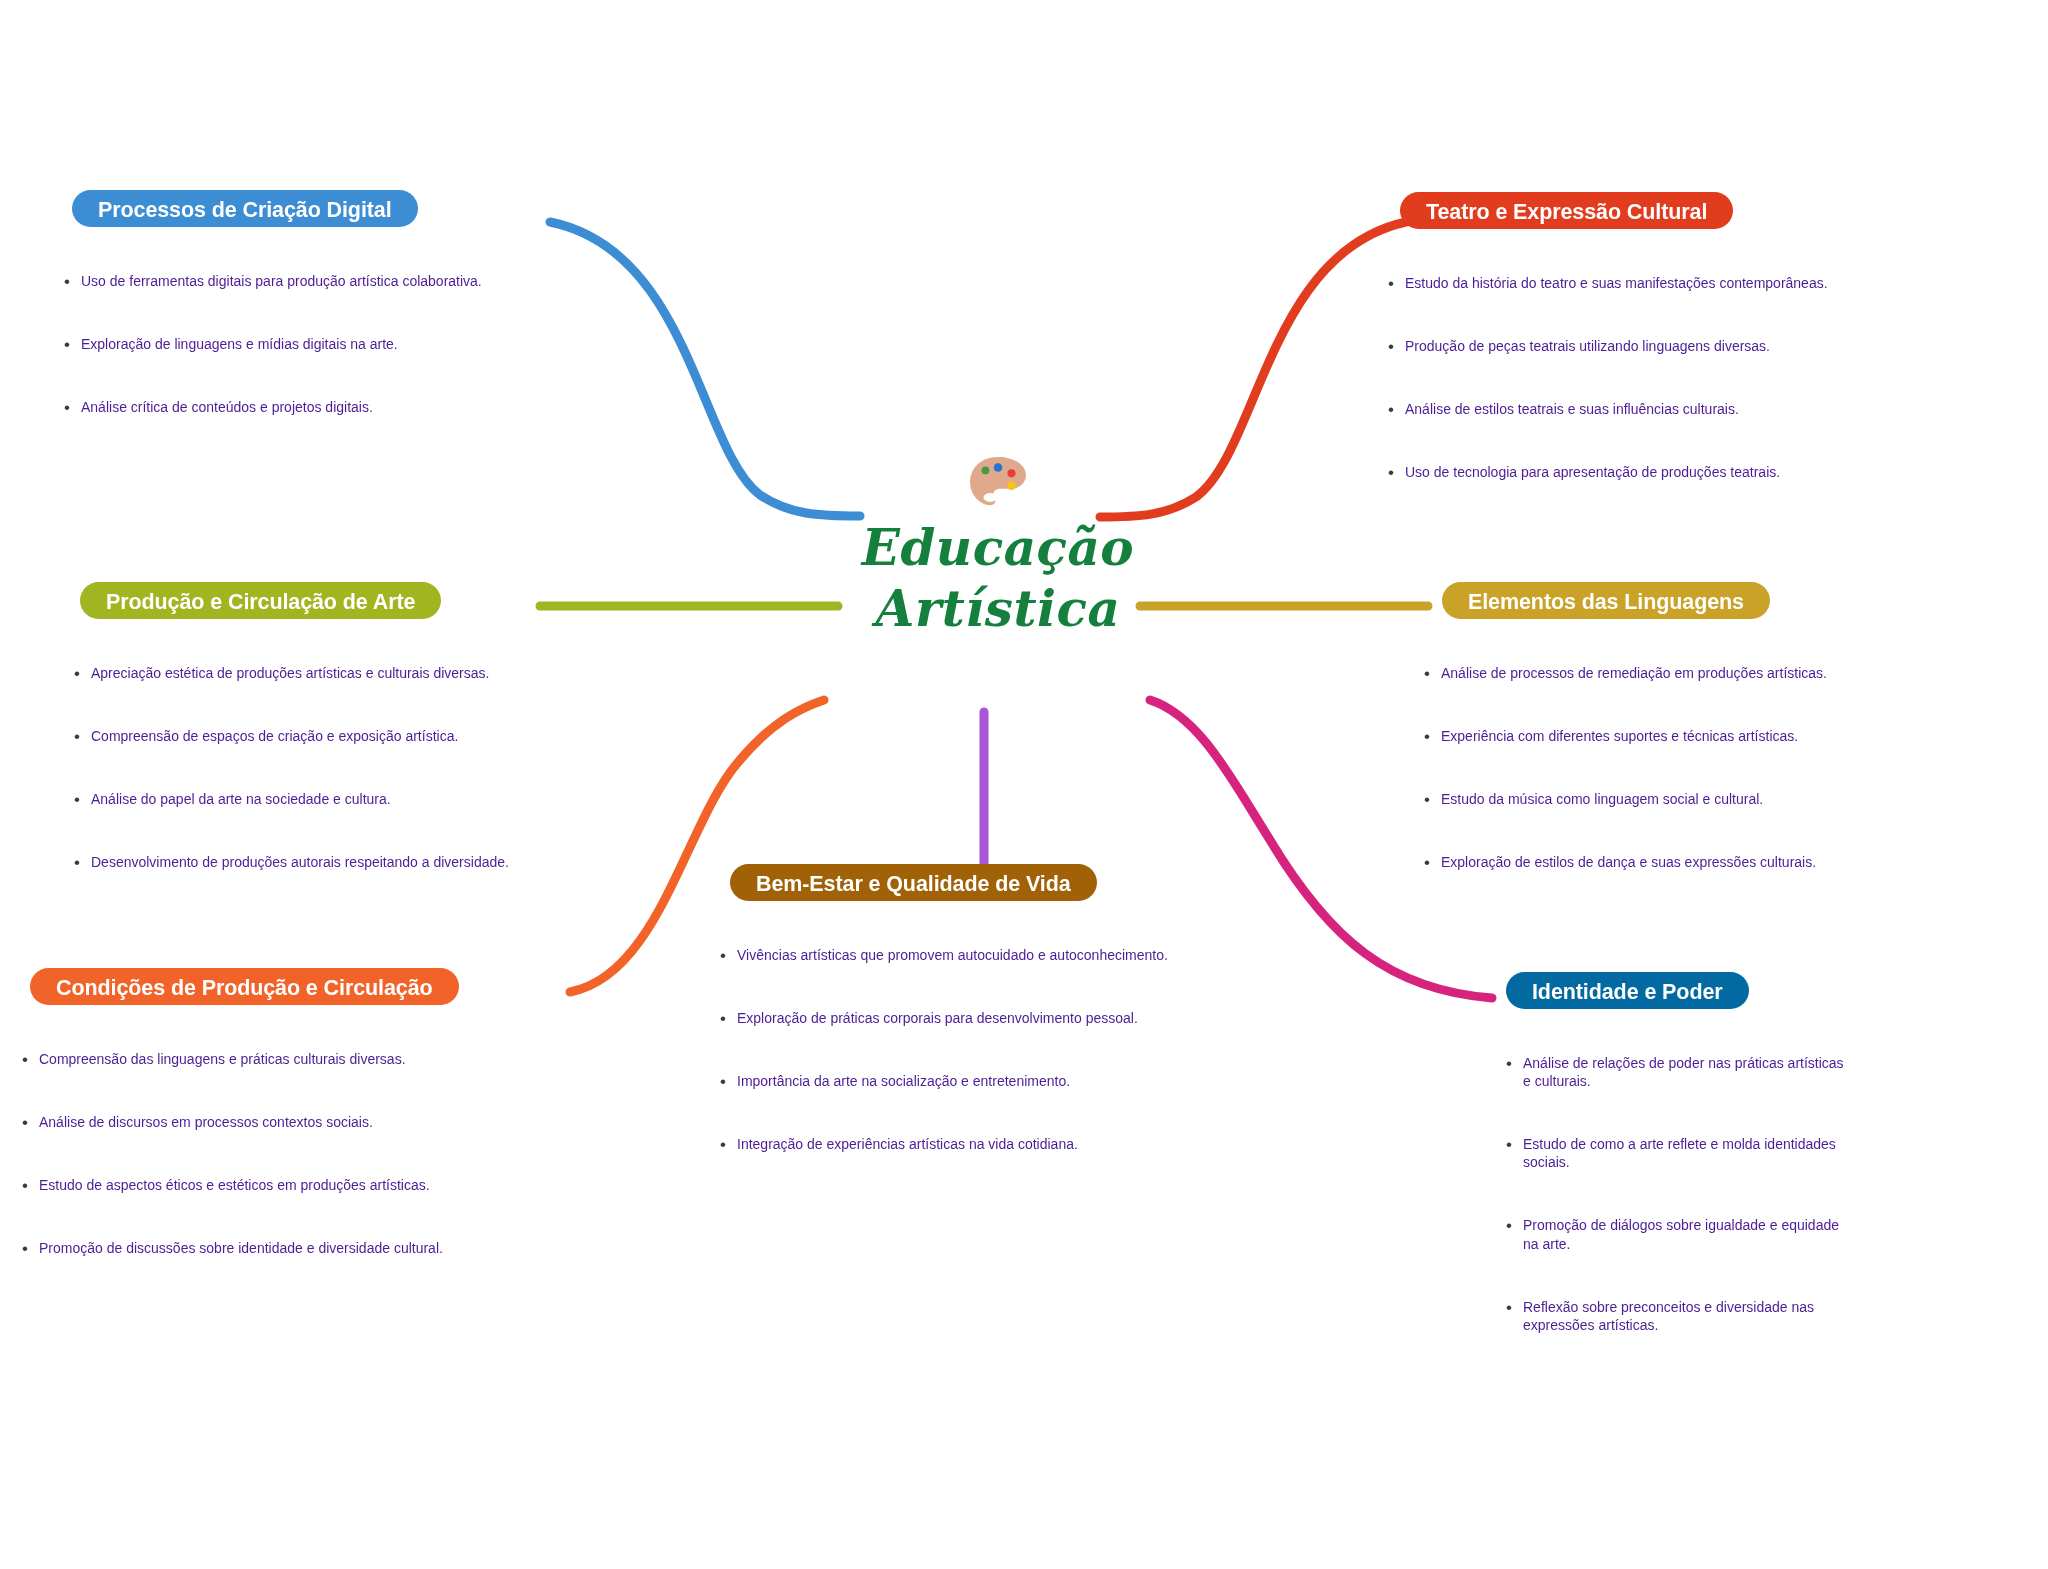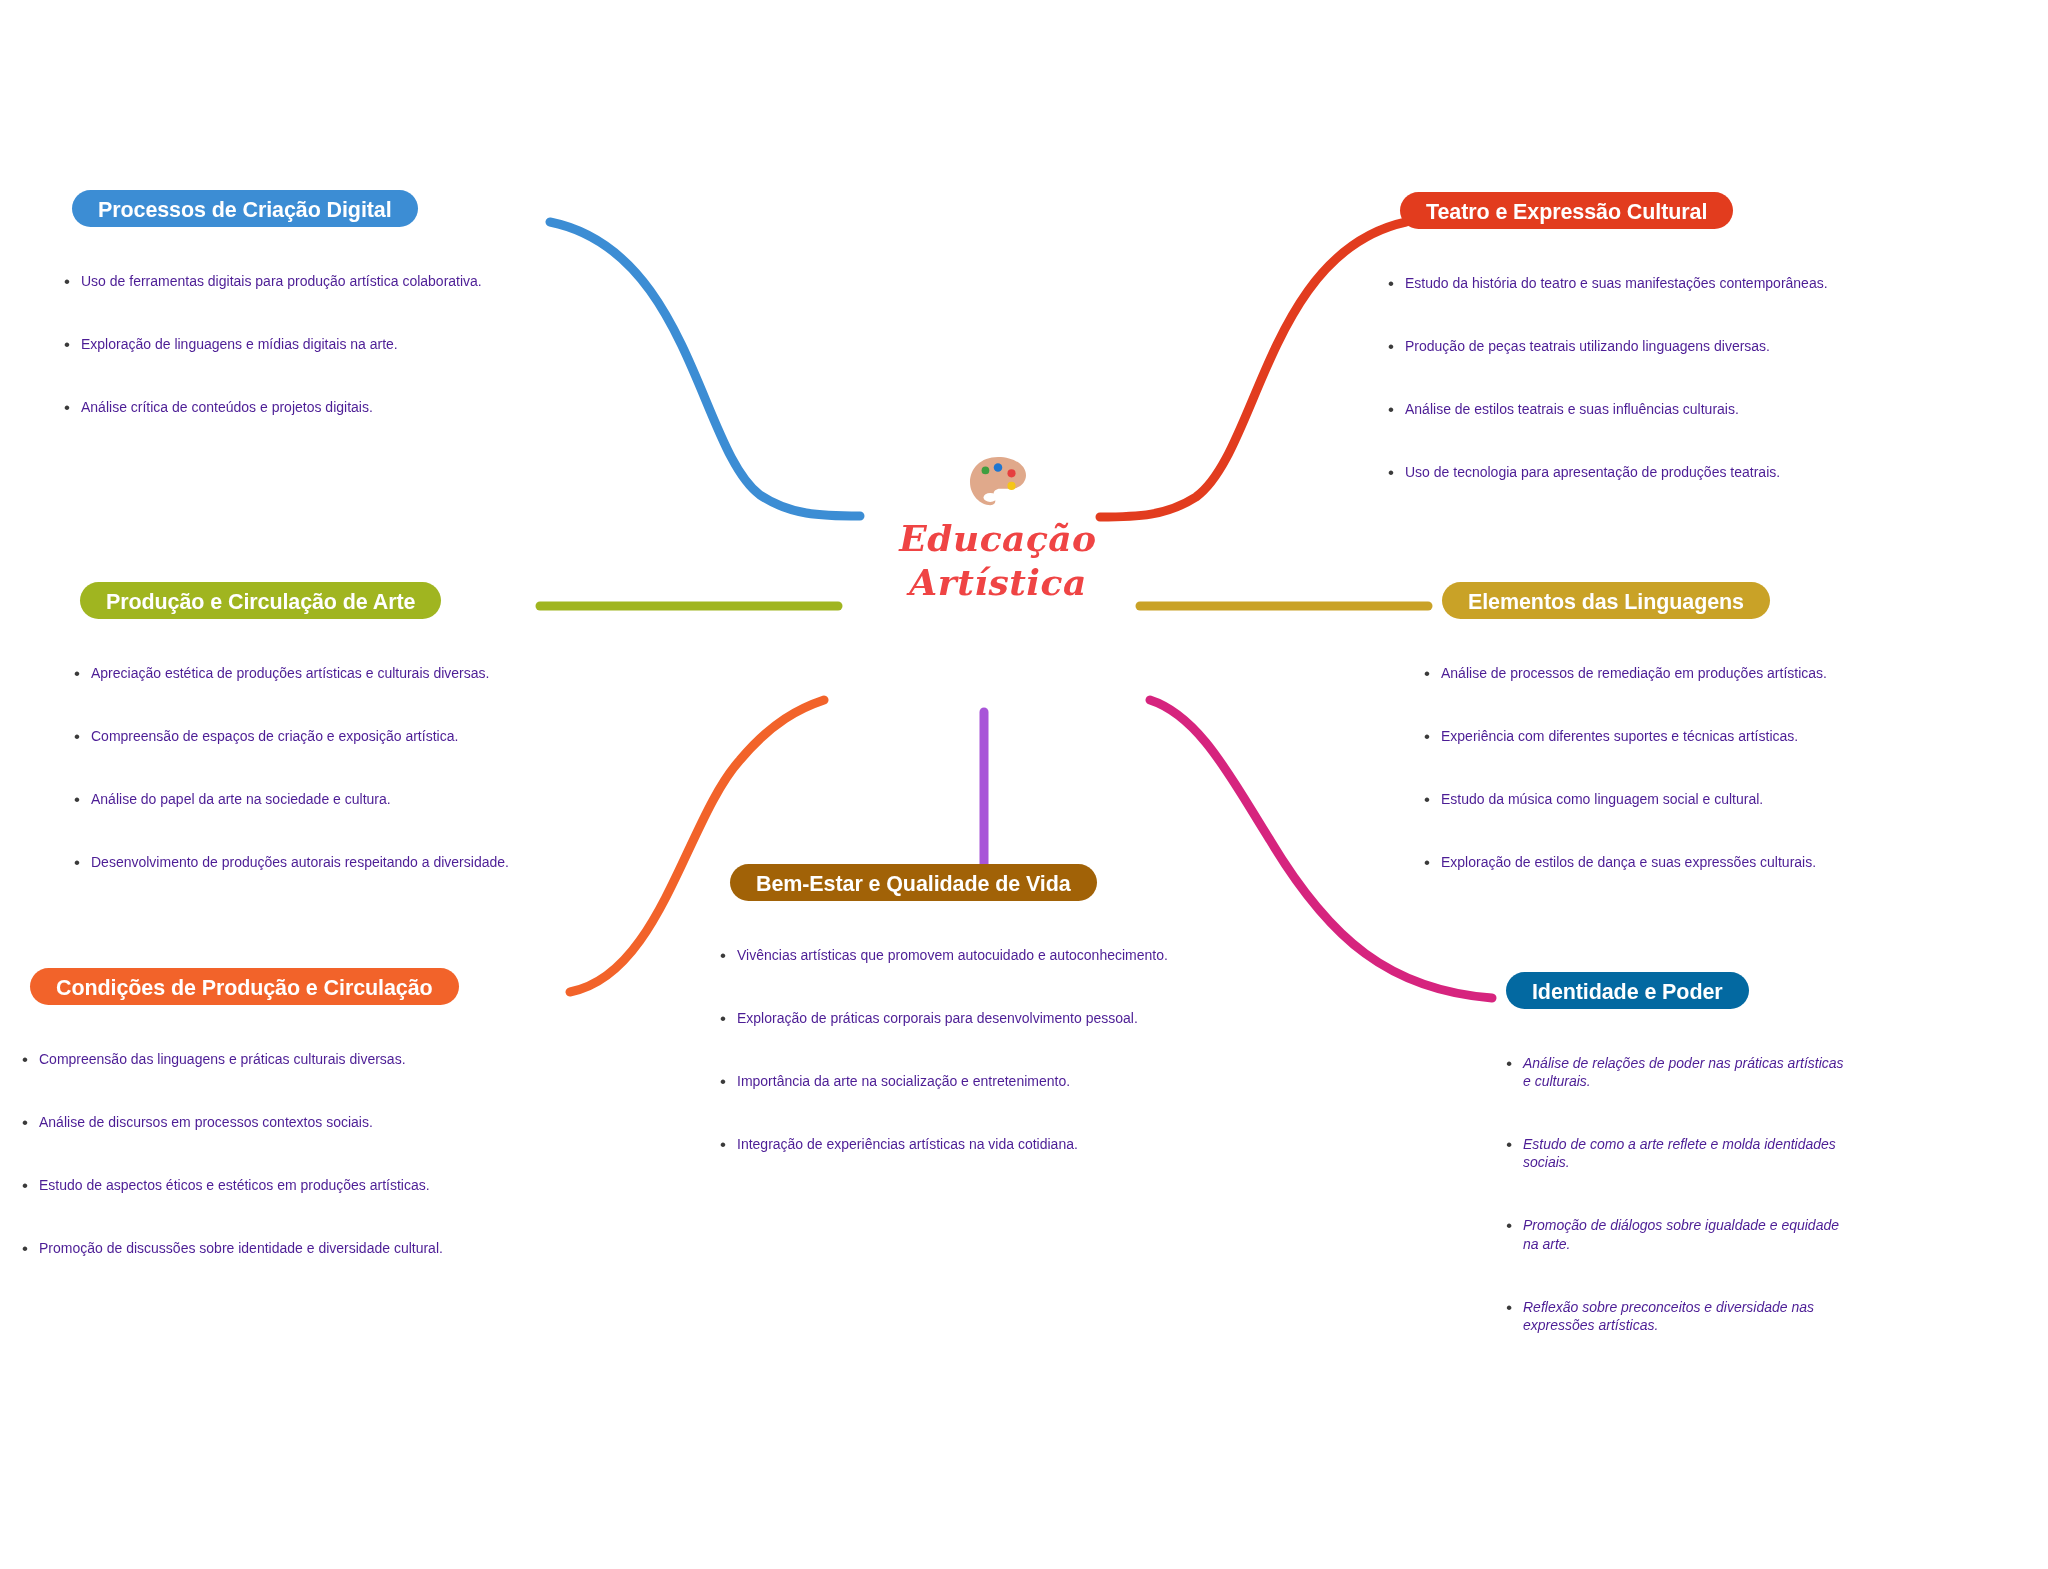--- a/index.html
+++ b/index.html
@@ -37,23 +37,23 @@
   .palette-icon {
     display: block;
     margin: 0 auto 6px auto;
     width: 62px;
     height: 56px;
   }
   .center-title {
     font-family: "DejaVu Serif", serif;
     font-style: italic;
     font-weight: 700;
-    font-size: 36px;
+    font-size: 50px;
     line-height: 1.22;
-    color: #ef4444;
+    color: #15803d;
     letter-spacing: 0.5px;
     white-space: pre-line;
   }
 
   
   .node {
     position: absolute;
   }
   .node-pill {
     display: inline-block;
@@ -99,21 +99,21 @@
   #node-bem-estar         { left: 718px;  top: 864px;  width: 500px; }
   #node-identidade        { left: 1488px; top: 972px;  width: 360px; }
 
   #node-criacao-digital .node-pill { margin-left: 10px; }
   #node-teatro .node-pill          { margin-left: 14px; }
   #node-producao-arte .node-pill   { margin-left: 8px; }
   #node-elementos .node-pill       { margin-left: 20px; }
   #node-condicoes .node-pill       { margin-left: 10px; }
   #node-bem-estar .node-pill       { margin-left: 12px; }
   #node-identidade .node-pill      { margin-left: 18px; }
-  #node-identidade .node-list      { margin-left: 16px; font-style: italic; }
+  #node-identidade .node-list      { margin-left: 16px; }
   #node-elementos .node-list       { margin-left: 0px; }
 </style>
 </head>
 <body>
 
 <div id="canvas">
 
   <svg id="connectors" viewBox="0 0 2048 1569" xmlns="http://www.w3.org/2000/svg">
 
     <path d="M 550 222 C 690 250 700 450 760 495 C 790 515 820 516 860 516" fill="none" stroke="#3C8DD4" stroke-width="9" stroke-linecap="round"></path>

